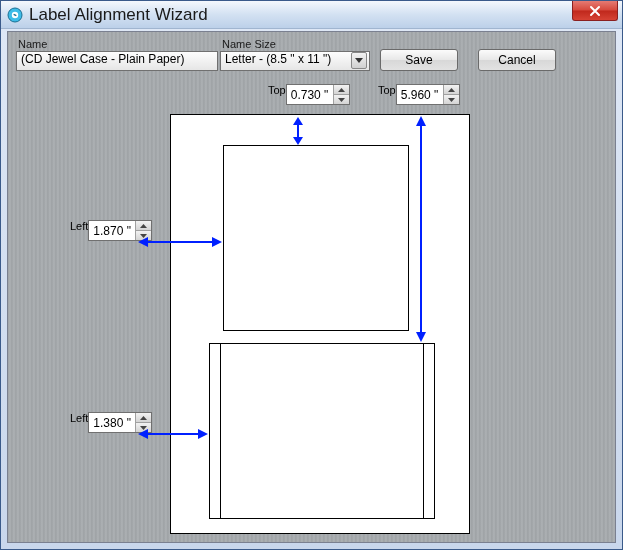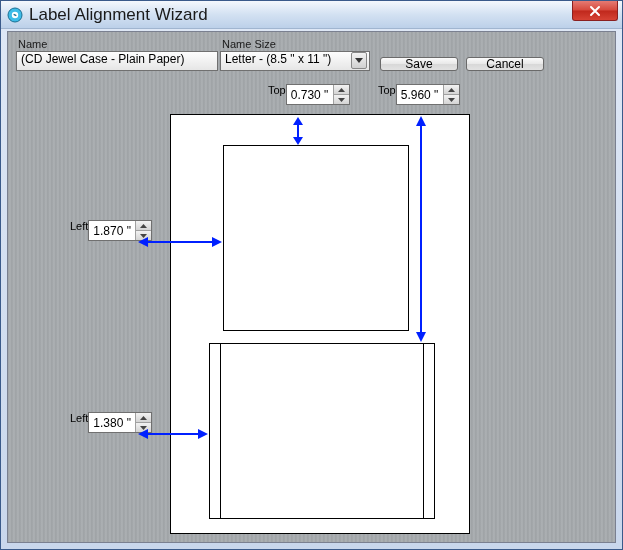--- a/index.html
+++ b/index.html
@@ -72,21 +72,21 @@
     color:#000;
   }
   .combo .arrow-btn {
     width:16px; height:17px;
     border:1px solid #888;
     background: linear-gradient(180deg,#f2f2f2,#d0d0d0);
     display:flex;align-items:center;justify-content:center;
     border-radius:2px;
   }
   .btn {
-    height:14px;
+    height:22px;
     border:1px solid #6a6a6a;
     background: linear-gradient(180deg,#fbfbfb 0%,#e8e8e8 48%,#d8d8d8 52%,#e2e2e2 100%);
     border-radius:3px;
     font-size:12px;
     color:#000;
     align-self:flex-end;
     padding:0 8px;
     cursor:pointer;
     display:flex;align-items:center;justify-content:center;
   }
@@ -167,21 +167,21 @@
                 <path d="M0 0 L8 0 L4 5 Z" fill="#333"></path>
               </svg>
           </span>
         </div>
       </div>
       <div style="flex:0 0 6px;"></div>
       <div class="btn" style="width:78px;">
         <span>Save</span>
       </div>
       <div style="flex:0 0 4px;"></div>
-      <div class="btn" style="width:78px;">
+      <div class="btn" style="width:78px;margin-left:12px;">
         <span>Cancel</span>
       </div>
     </div>
 
     <div class="group" style="left:258px; top:52px;">
       <div class="field-label">Top</div>
       <div class="spinner">
         <input value="0.730 &quot;" style="">
         <div class="spinbtns">
           <div>

